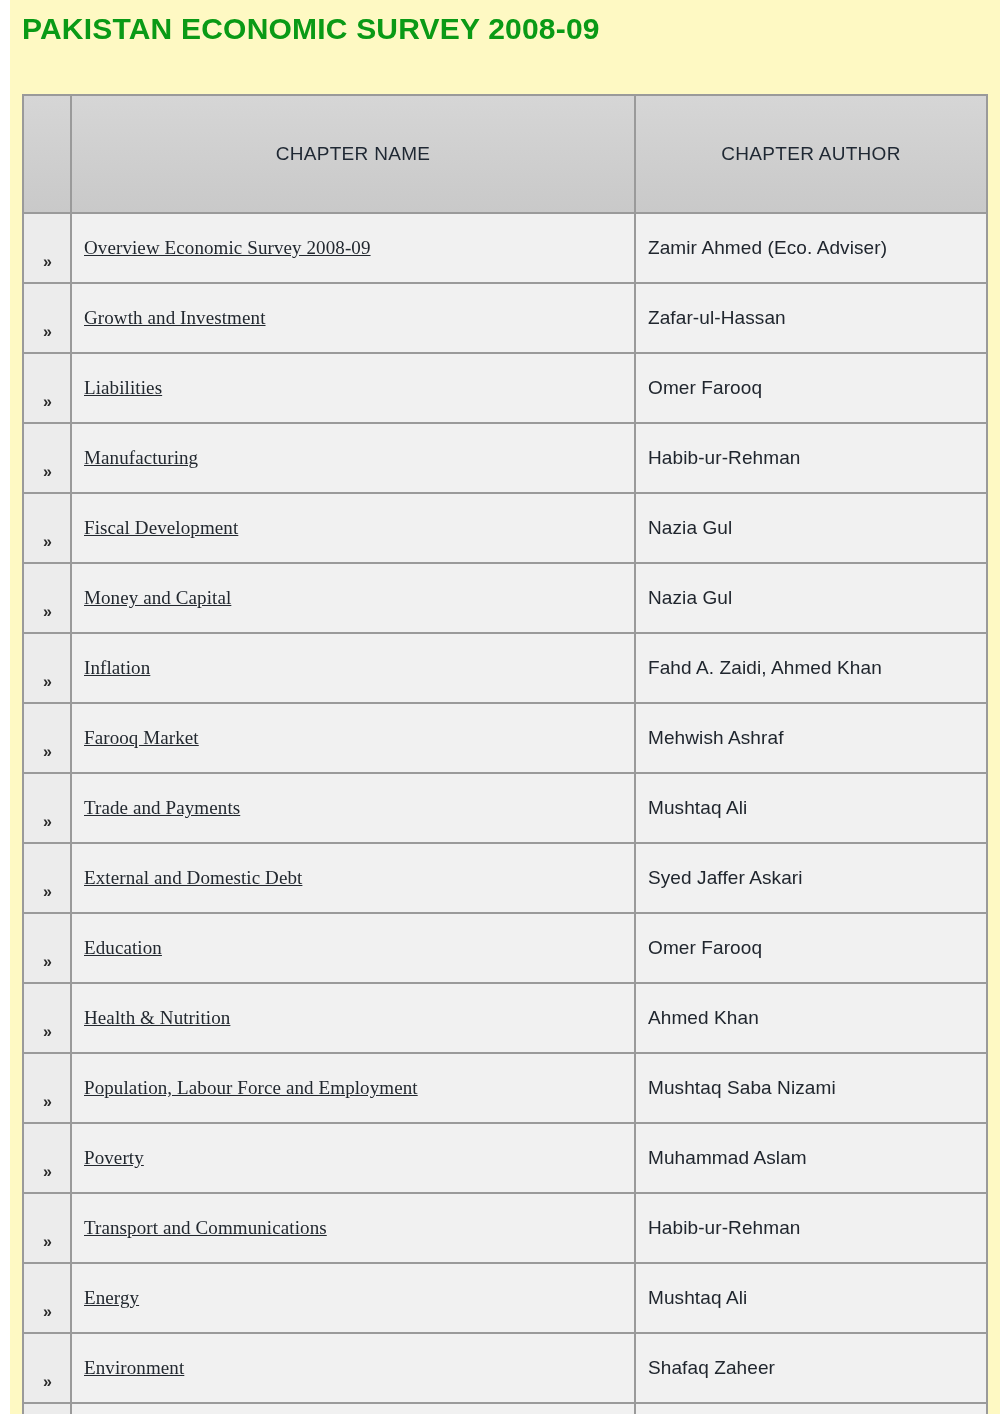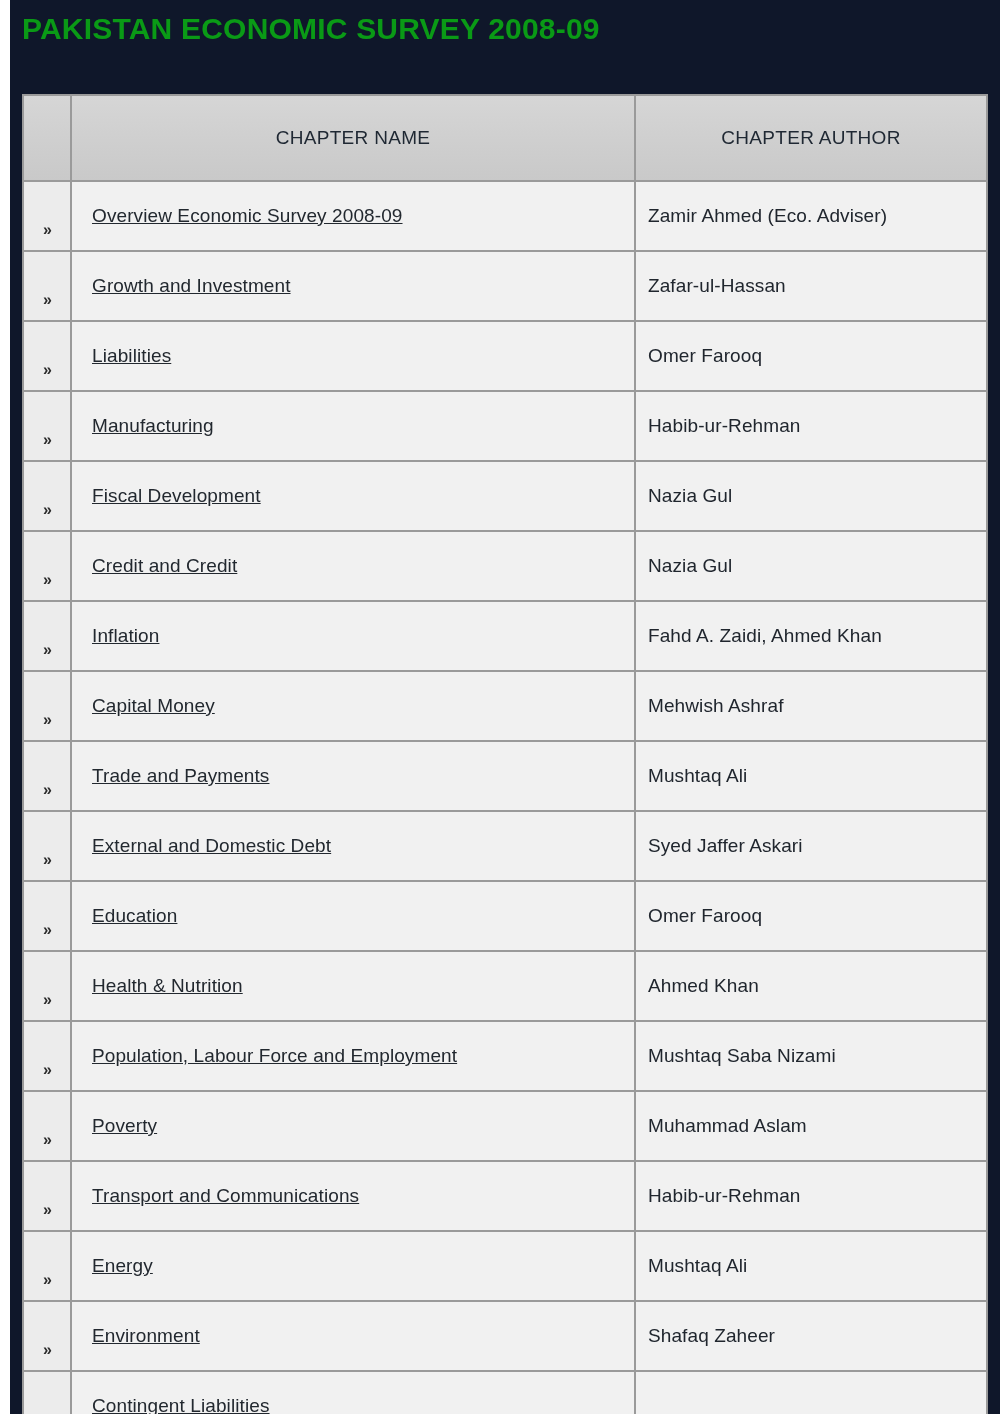--- a/index.html
+++ b/index.html
@@ -61,21 +61,21 @@
     height: 84px;
     background: linear-gradient(to bottom, #d6d6d6 0%, #d0d0d0 45%, #c9c9c9 100%);
     border-top: 2px solid #9a9a9a;
     border-bottom: 2px solid #9a9a9a;
     border-right: 2px solid #9a9a9a;
     font-size: 19px;
     font-weight: normal;
     color: #1f2833;
     text-align: center;
     vertical-align: middle;
-    padding: 0;
+    padding: 16px;
     letter-spacing: 0.3px;
   }
   thead th.th-marker {
     border-right: 2px solid #9a9a9a;
     border-left: 2px solid #9a9a9a;
     background: linear-gradient(to bottom, #d6d6d6 0%, #d0d0d0 45%, #c9c9c9 100%);
   }
   thead th.th-name {
     border-left: none;
   }
@@ -102,22 +102,23 @@
   .marker-glyph {
     display: inline-block;
     font-size: 16px;
     font-weight: bold;
     color: #2b2b2b;
     line-height: 1;
     letter-spacing: -1px;
   }
 
   tbody td.cell-name {
-    padding-left: 20px;
+    padding-left: 12px;
     padding-right: 8px;
+    font-family: Liberation Serif, serif;
   }
 
   tbody td.cell-author {
     padding-left: 12px;
     padding-right: 19px;
     white-space: nowrap;
   }
 
   a.chapter-link {
     color: #22282f;
@@ -129,21 +130,21 @@
 
   .author-text {
     color: #20262e;
     font-size: 19px;
     letter-spacing: 0.1px;
   }
 </style>
 </head>
 <body>
 
-<div class="page" style="background: #0f172a;">
+<div class="page" style="background: #fef9c3;">
 
   <div class="page-title" style="color: rgb(10, 154, 22);">PAKISTAN ECONOMIC SURVEY 2008-09</div>
 
   <div class="chapter-table-wrap">
     <table class="chapter-table">
       <colgroup>
         <col class="col-marker">
         <col class="col-name">
         <col class="col-author">
       </colgroup>
@@ -175,31 +176,31 @@
             <td class="cell-name"><a class="chapter-link">Manufacturing</a></td>
             <td class="cell-author"><span class="author-text">Habib-ur-Rehman</span></td>
           </tr>
           <tr class="chapter-row">
             <td class="cell-marker"><span class="marker-glyph">»</span></td>
             <td class="cell-name"><a class="chapter-link">Fiscal Development</a></td>
             <td class="cell-author"><span class="author-text">Nazia Gul</span></td>
           </tr>
           <tr class="chapter-row">
             <td class="cell-marker"><span class="marker-glyph">»</span></td>
-            <td class="cell-name"><a class="chapter-link">Credit and Credit</a></td>
+            <td class="cell-name"><a class="chapter-link">Money and Capital</a></td>
             <td class="cell-author"><span class="author-text">Nazia Gul</span></td>
           </tr>
           <tr class="chapter-row">
             <td class="cell-marker"><span class="marker-glyph">»</span></td>
             <td class="cell-name"><a class="chapter-link">Inflation</a></td>
             <td class="cell-author"><span class="author-text">Fahd A. Zaidi, Ahmed Khan</span></td>
           </tr>
           <tr class="chapter-row">
             <td class="cell-marker"><span class="marker-glyph">»</span></td>
-            <td class="cell-name"><a class="chapter-link">Capital Money</a></td>
+            <td class="cell-name"><a class="chapter-link">Farooq Market</a></td>
             <td class="cell-author"><span class="author-text">Mehwish Ashraf</span></td>
           </tr>
           <tr class="chapter-row">
             <td class="cell-marker"><span class="marker-glyph">»</span></td>
             <td class="cell-name"><a class="chapter-link">Trade and Payments</a></td>
             <td class="cell-author"><span class="author-text">Mushtaq Ali</span></td>
           </tr>
           <tr class="chapter-row">
             <td class="cell-marker"><span class="marker-glyph">»</span></td>
             <td class="cell-name"><a class="chapter-link">External and Domestic Debt</a></td>

